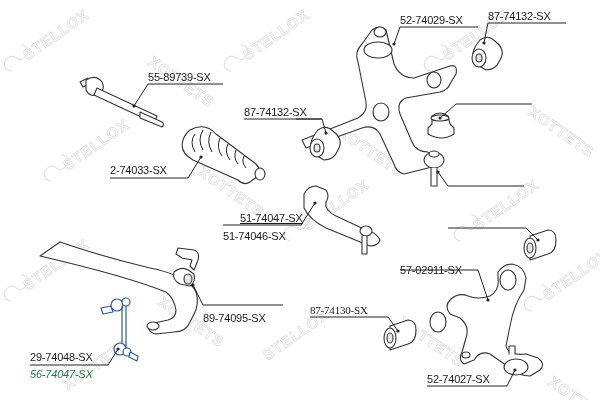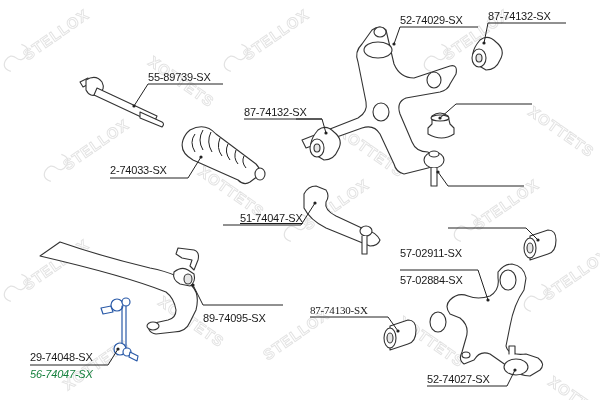--- a/index.html
+++ b/index.html
@@ -213,21 +213,21 @@
         <circle class="dot" cx="118" cy="349" r="1.6"></circle>
     </g>
   </svg>
 
   <div class="label" style="left:148px;top:70px;">55-89739-SX</div>
   <div class="label" style="left:110px;top:163px;">2-74033-SX</div>
   <div class="label" style="left:400px;top:13px;">52-74029-SX</div>
   <div class="label" style="left:488px;top:9px;">87-74132-SX</div>
   <div class="label" style="left:244px;top:105px;">87-74132-SX</div>
   <div class="label" style="left:240px;top:211px;text-decoration:underline;">51-74047-SX</div>
+  <div class="label" style="left:223px;top:229px;">51-74046-SX</div>
   <div class="label" style="left:203px;top:290px;margin-top:21px;">89-74095-SX</div>
-  <div class="label" style="left:400px;top:246px;">57-02911-SX</div>
-  <div class="label" style="left:400px;top:273px;">57-02884-SX</div>
+  <div class="label" style="left:400px;top:263px;">57-02911-SX</div>
   <div class="label" style="left:310px;top:303px;font-family:Liberation Serif, serif;">87-74130-SX</div>
   <div class="label" style="left:427px;top:372px;">52-74027-SX</div>
   <div class="label" style="left:30px;top:350px;">29-74048-SX</div>
   <div class="label sel" style="left:30px;top:367px;">56-74047-SX</div>
 
 </div>
 
 </body></html>

